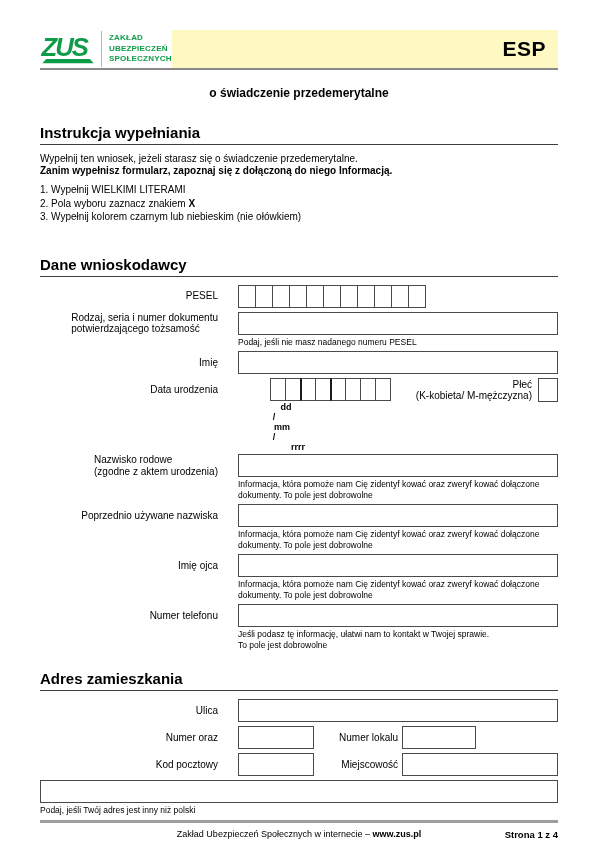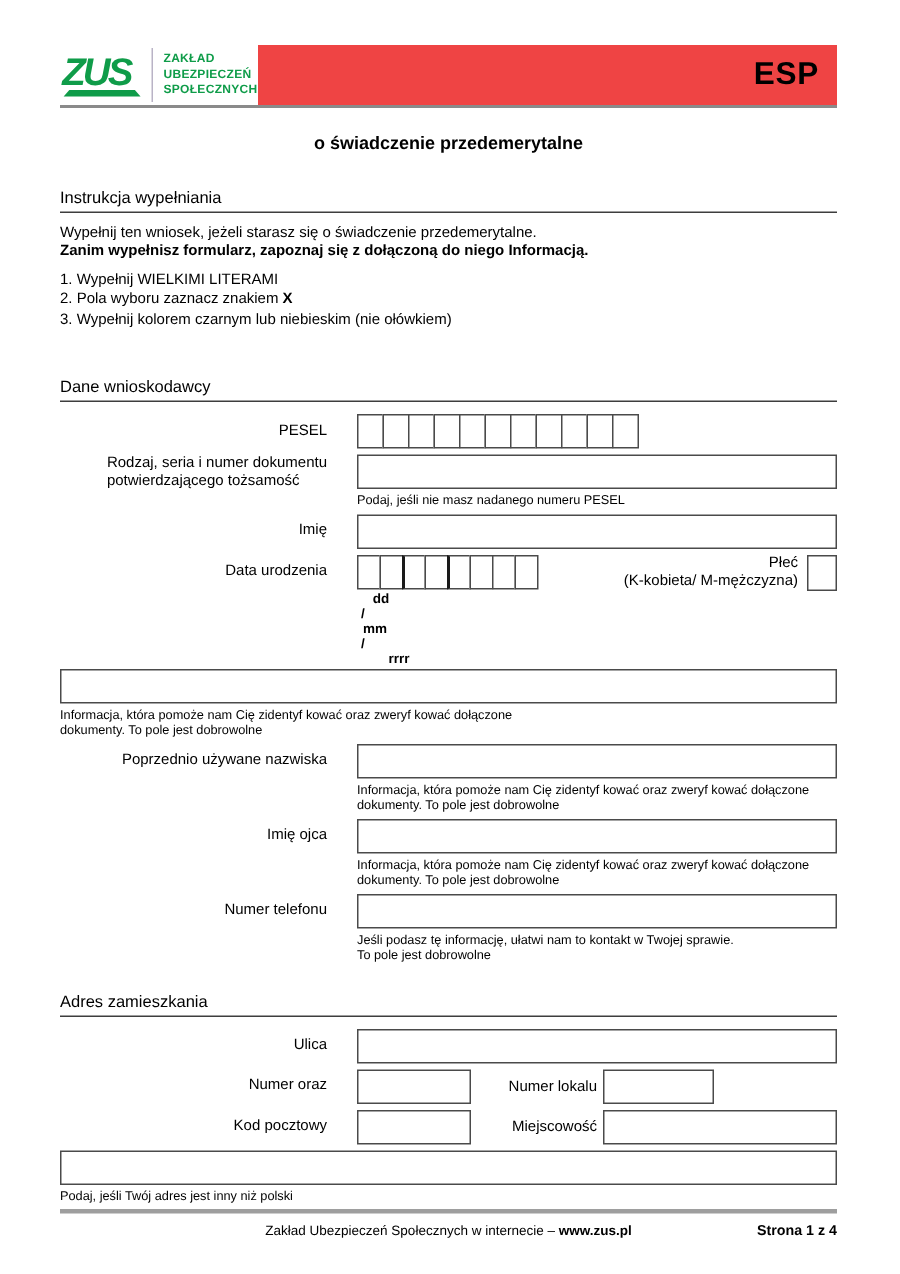--- a/index.html
+++ b/index.html
@@ -7,29 +7,29 @@
   body { width:600px; height:849px; font-family:"Liberation Sans", sans-serif; color:#000; }
   .page { width:600px; height:849px; padding:30px 42px 24px 40px; display:flex; flex-direction:column; }
 
   
   .header { display:flex; height:48px; border-bottom:2px solid #8a8a8a; }
   .logo-area { width:132px; display:flex; align-items:center; background:#fff; }
   .logo-mark { width:58px; height:38px; flex:none; }
   .logo-zus { font-family:"Liberation Sans", sans-serif; font-style:italic; font-weight:bold; font-size:27px; letter-spacing:-2px; fill:#0f9c49; }
   .logo-sep { width:1px; height:36px; background:#b9b3c6; margin:0 7px 0 3px; }
   .logo-org { font-size:8px; font-weight:bold; color:#0f9c49; line-height:1.3; letter-spacing:.2px; }
-  .band { flex:1; background:#ef4444; display:flex; align-items:center; justify-content:flex-end; padding-right:12px; }
+  .band { flex:1; background:#fef9c3; display:flex; align-items:center; justify-content:flex-end; padding-right:12px; }
   .esp { font-size:21px; font-weight:bold; letter-spacing:.5px; }
 
   
   .title { text-align:center; margin:14px 0 22px; }
   .title div { font-size:12px; font-weight:bold; line-height:18px; }
 
   
-  .section-heading { font-size:11px; font-weight:normal; padding-bottom:3px; border-bottom:1px solid #3d3d3d; }
+  .section-heading { font-size:15px; font-weight:bold; padding-bottom:3px; border-bottom:1px solid #3d3d3d; }
   .instructions .intro { font-size:10px; margin-top:8px; }
   .instructions .note { font-size:10px; font-weight:bold; margin-top:1px; }
   .instructions .list { margin-top:7px; }
   .instructions .li { font-size:10px; line-height:13.5px; }
 
   .applicant { margin-top:32px; }
   .address { margin-top:16px; }
   .section-body { margin-top:8px; }
 
   
@@ -139,21 +139,21 @@
       </div>
 
       <div class="row">
         <div class="label">Imię</div>
         <div class="field">
             <input class="input" style="">
           </div>
       </div>
 
 
-      <div class="row" style="margin-bottom:2px;">
+      <div class="row" style="margin-bottom:2px;gap:32px;">
         <div class="label">Data urodzenia</div>
         <div class="field birth-field">
           <div class="date-group">
             <div class="cells">
               <span class="cell date-cell"></span>
                 <span class="cell date-cell"></span>
                 <span class="cell date-cell sep"></span>
                 <span class="cell date-cell"></span>
                 <span class="cell date-cell sep"></span>
                 <span class="cell date-cell"></span>
@@ -170,20 +170,22 @@
           </div>
           <div class="sex-group">
             <div class="sex-label">Płeć
 (K-kobieta/ M-mężczyzna)</div>
             <span class="cell sex-box"></span>
           </div>
         </div>
       </div>
 
       <div class="row">
+        <div class="label">Nazwisko rodowe
+(zgodne z aktem urodzenia)</div>
         <div class="field">
           <input class="input" style="">
           <div class="hint">Informacja, która pomoże nam Cię zidentyf kować oraz zweryf kować dołączone
 dokumenty. To pole jest dobrowolne</div>
         </div>
       </div>
 
       <div class="row">
         <div class="label">Poprzednio używane nazwiska</div>
         <div class="field">

